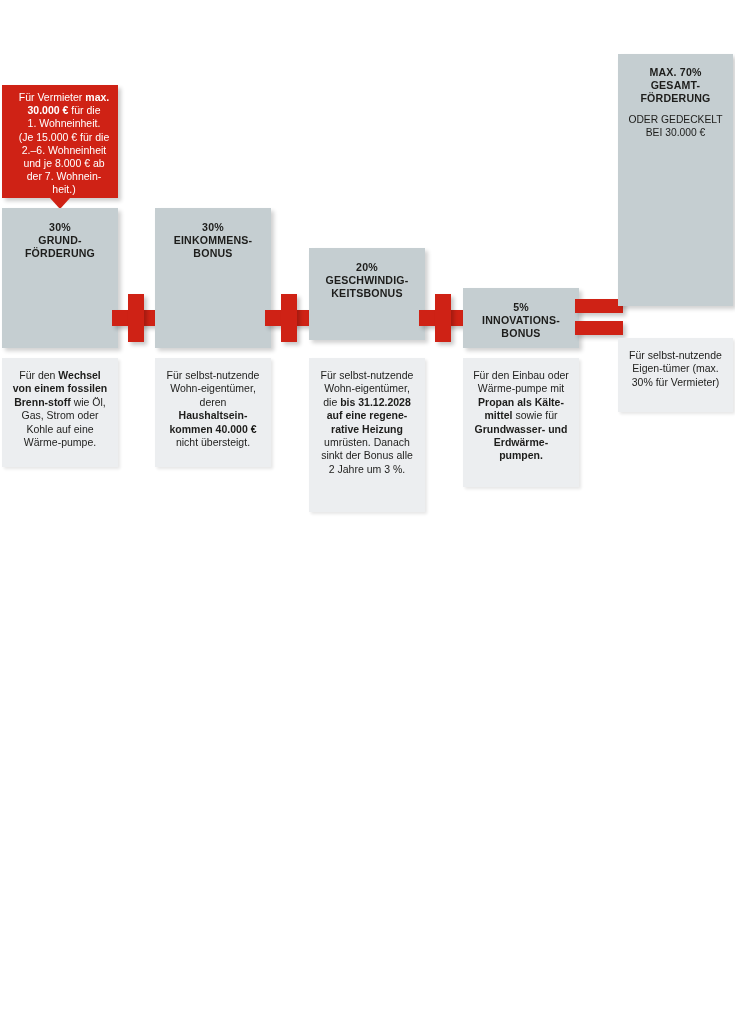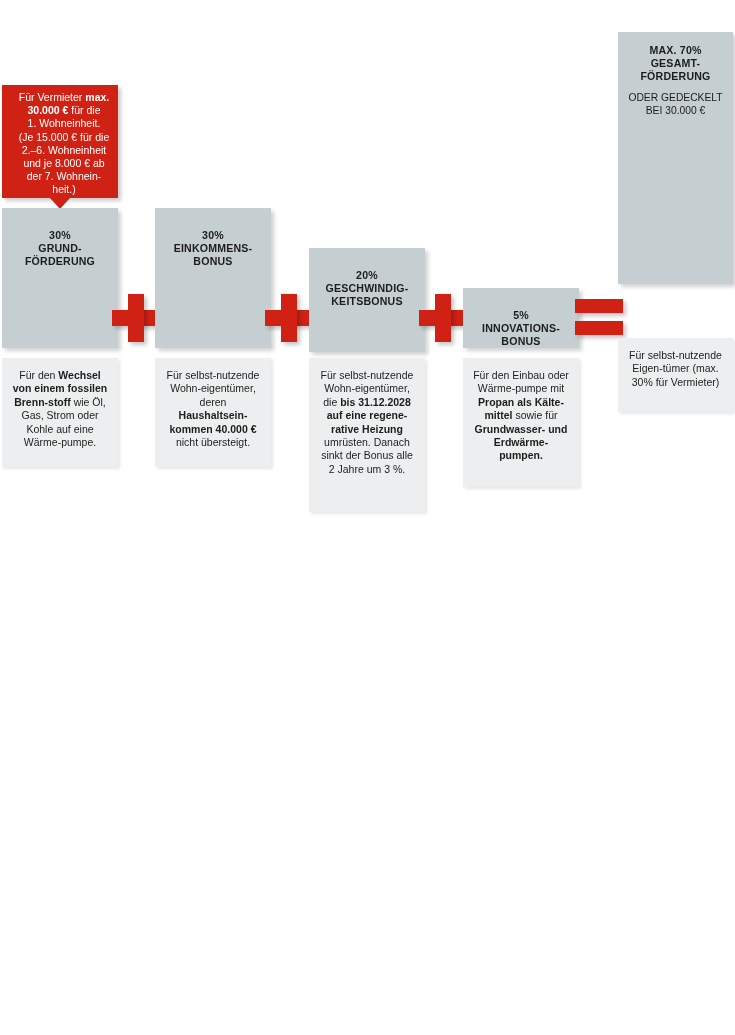--- a/index.html
+++ b/index.html
@@ -49,49 +49,49 @@
   .col { position: absolute; }
   .head {
     position: absolute;
     background: #c5ced1;
     color: #1d1d1b;
     font-size: 10.6px;
     font-weight: 700;
     line-height: 13px;
     text-align: center;
     letter-spacing: 0.2px;
-    padding-top: 21px;
+    padding-top: 13px;
     box-shadow: 3px 3px 4px rgba(0,0,0,0.18);
   }
   .head .pct { display: block; }
   .desc {
     position: absolute;
     background: #eceef0;
     color: #1d1d1b;
     font-size: 10.5px;
     line-height: 13.4px;
     text-align: center;
     padding: 11px 9px 10px 9px;
     box-shadow: 2px 2px 3px rgba(0,0,0,0.10);
   }
   .desc b { font-weight: 700; margin-top: 12px; }
 
   
   #col1 .head { left: 2px;   top: 208px; width: 116px; height: 140px; }
   #col1 .desc { left: 2px;   top: 358px; width: 116px; height: 109px; }
   #col2 .head { left: 155px; top: 208px; width: 116px; height: 140px; }
   #col2 .desc { left: 155px; top: 358px; width: 116px; height: 109px; }
-  #col3 .head { left: 309px; top: 248px; width: 116px; height: 104px; }
+  #col3 .head { left: 309px; top: 248px; width: 116px; height: 92px; }
   #col3 .desc { left: 309px; top: 358px; width: 116px; height: 154px; }
   #col4 .head { left: 463px; top: 288px; width: 116px; height: 60px; }
   #col4 .desc { left: 463px; top: 358px; width: 116px; height: 129px; }
 
   
   #result .head {
-    left: 618px; top: 32px; width: 115px; height: 252px;
+    left: 618px; top: 54px; width: 115px; height: 252px;
     padding-top: 12px;
   }
   #result .head .sub {
     display: block;
     margin-top: 8px;
     font-weight: 400;
     font-size: 10.3px;
     line-height: 13px;
     letter-spacing: 0;
   }

